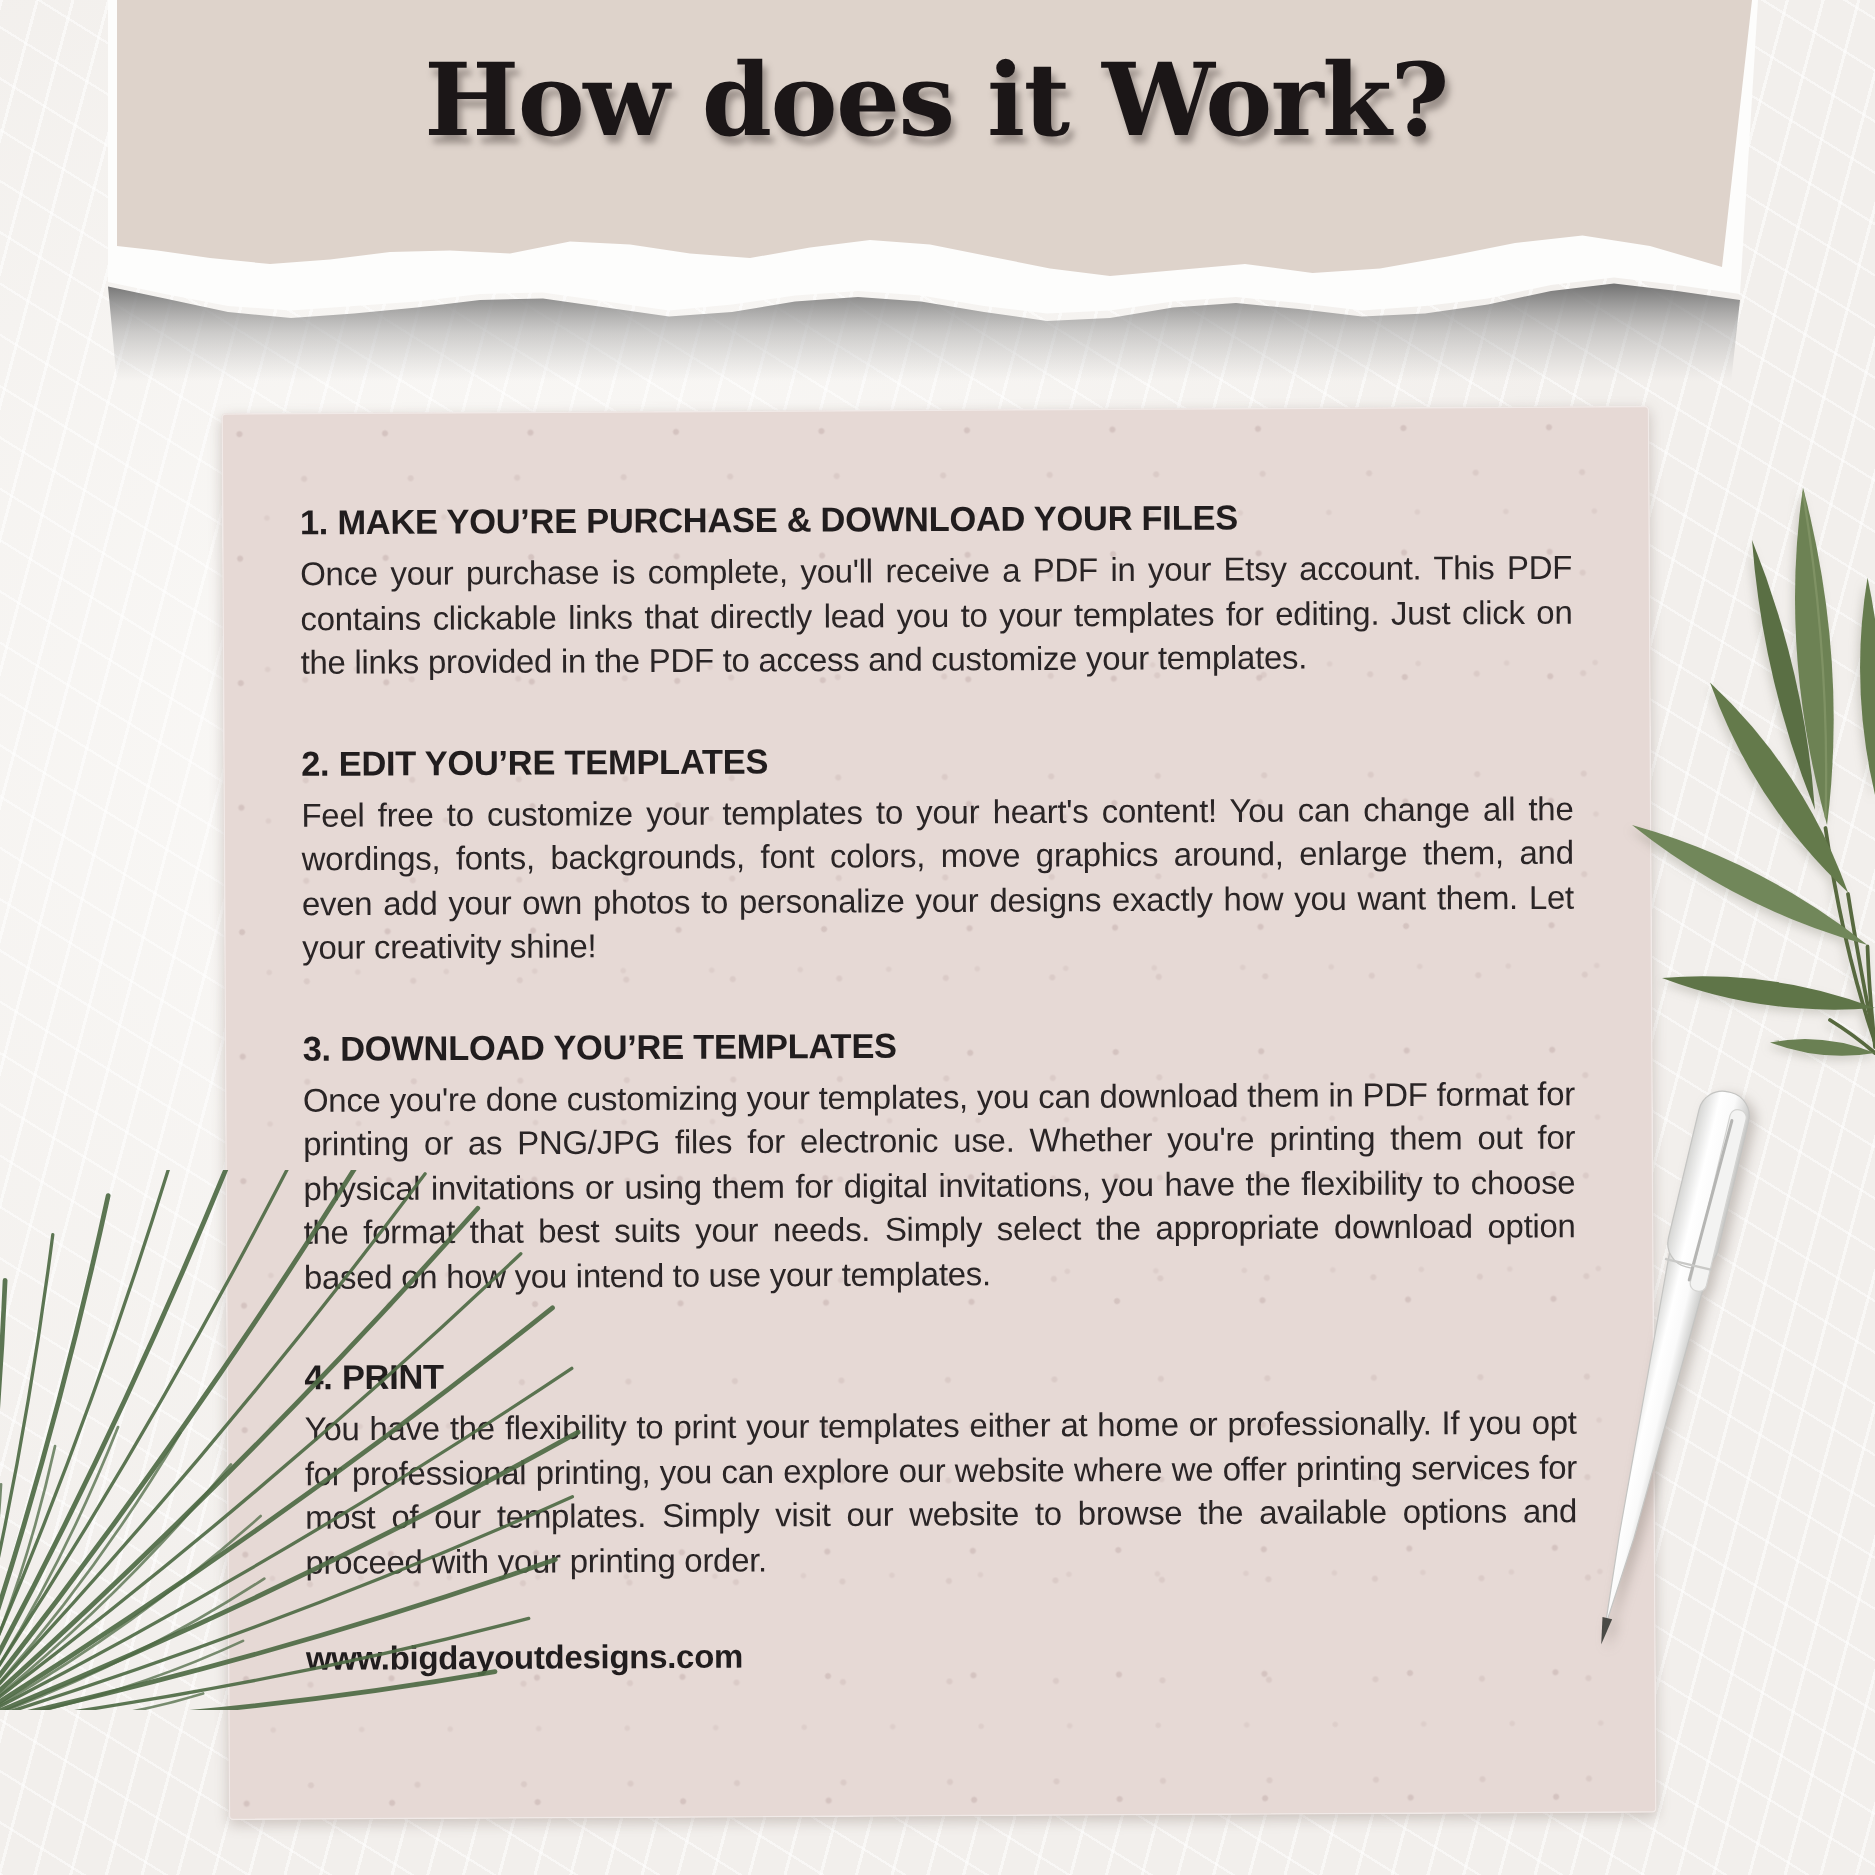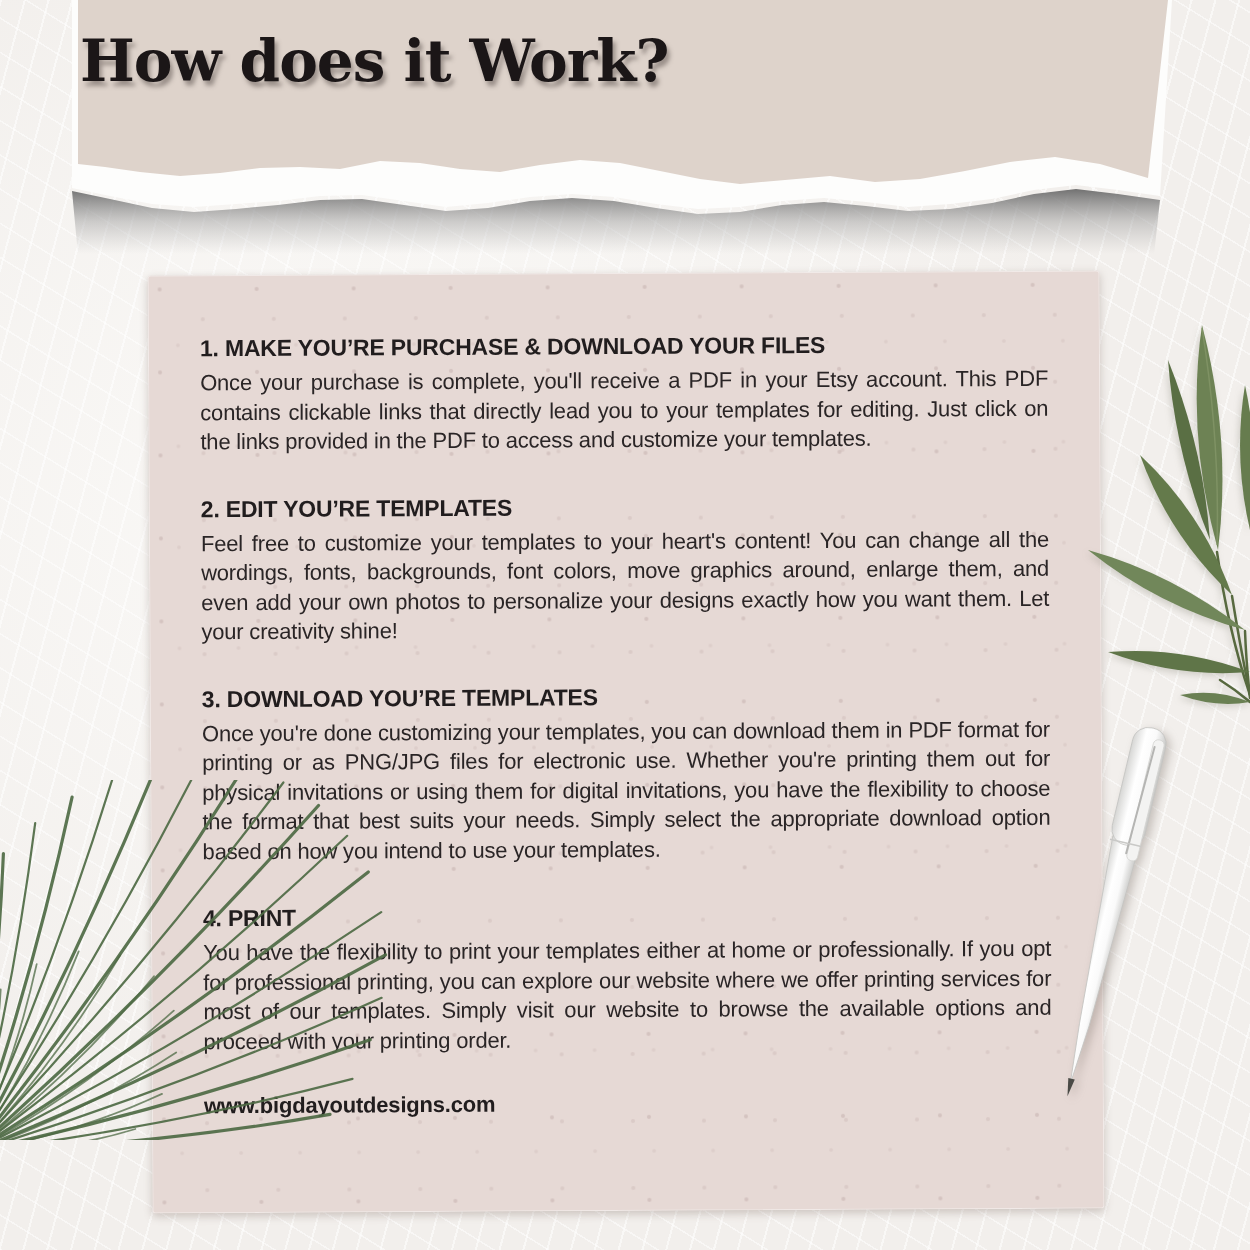--- a/index.html
+++ b/index.html
@@ -8,22 +8,22 @@
     background:
       repeating-linear-gradient(105deg, rgba(255,255,255,.55) 0 2px, rgba(244,241,238,0) 2px 23px),
       repeating-linear-gradient(32deg, rgba(255,255,255,.5) 0 1.5px, rgba(244,241,238,0) 1.5px 29px),
       radial-gradient(ellipse at 30% 40%, #fbfaf8 0%, rgba(251,250,248,0) 60%),
       #f2efec;
     font-family:"Liberation Sans",sans-serif;
   }
   .banner-svg{position:absolute;top:0;left:0;}
   .page-title{
     position:absolute;left:80px;top:28px;width:1088px;margin:0;
-    text-align:left;
-    font-family:"DejaVu Serif",serif;font-weight:700;font-size:58px;line-height:1.15;
+    text-align:center;
+    font-family:"DejaVu Serif",serif;font-weight:700;font-size:67px;line-height:1.15;
     letter-spacing:-1px;color:#1b1617;
     text-shadow:3px 5px 4px rgba(90,80,75,.5);
   }
   .card{
     position:absolute;left:150px;top:273px;width:952px;height:938px;
     box-sizing:border-box;padding:58px 52px 0 52px;
     transform:rotate(-0.3deg);
     background-image:
       radial-gradient(circle at 12px 14px, rgba(141,108,108,.20) 1.4px, rgba(141,108,108,0) 2.6px),
       radial-gradient(circle at 55px 44px, rgba(141,108,108,.13) 1.4px, rgba(141,108,108,0) 2.6px),

